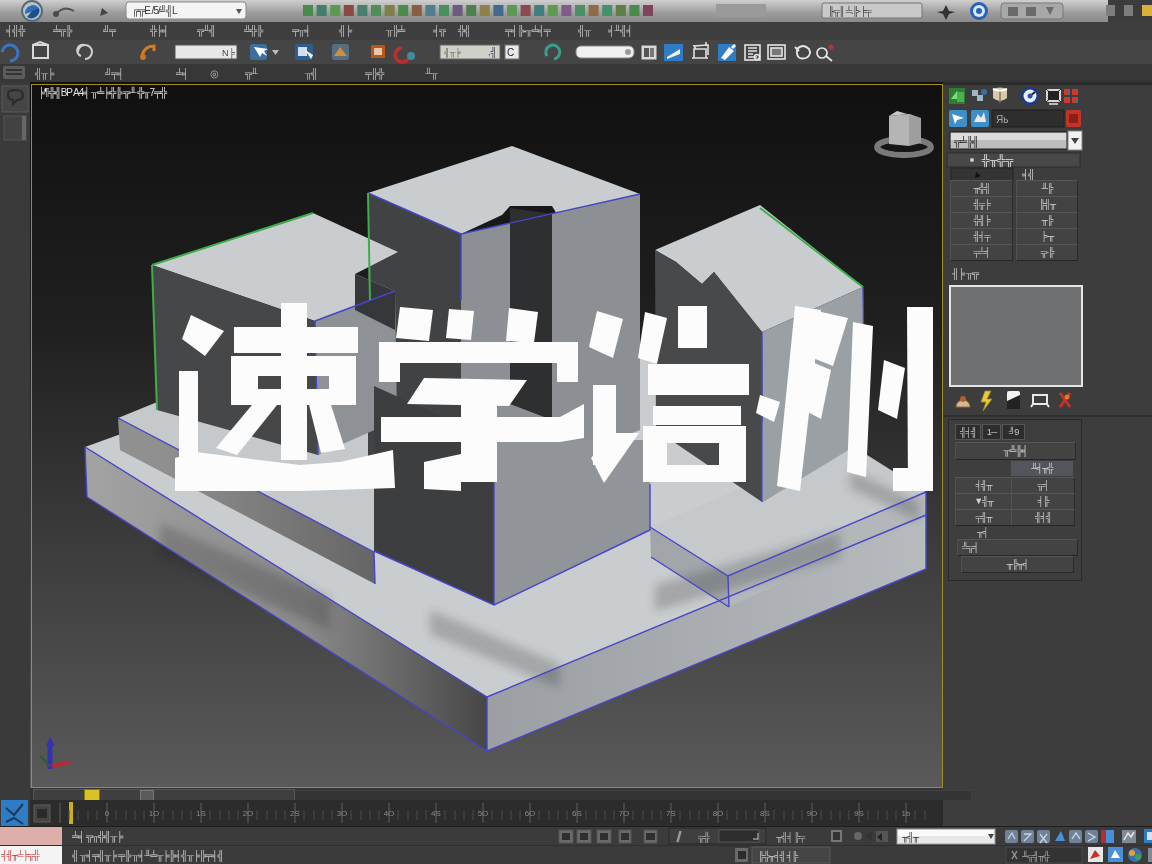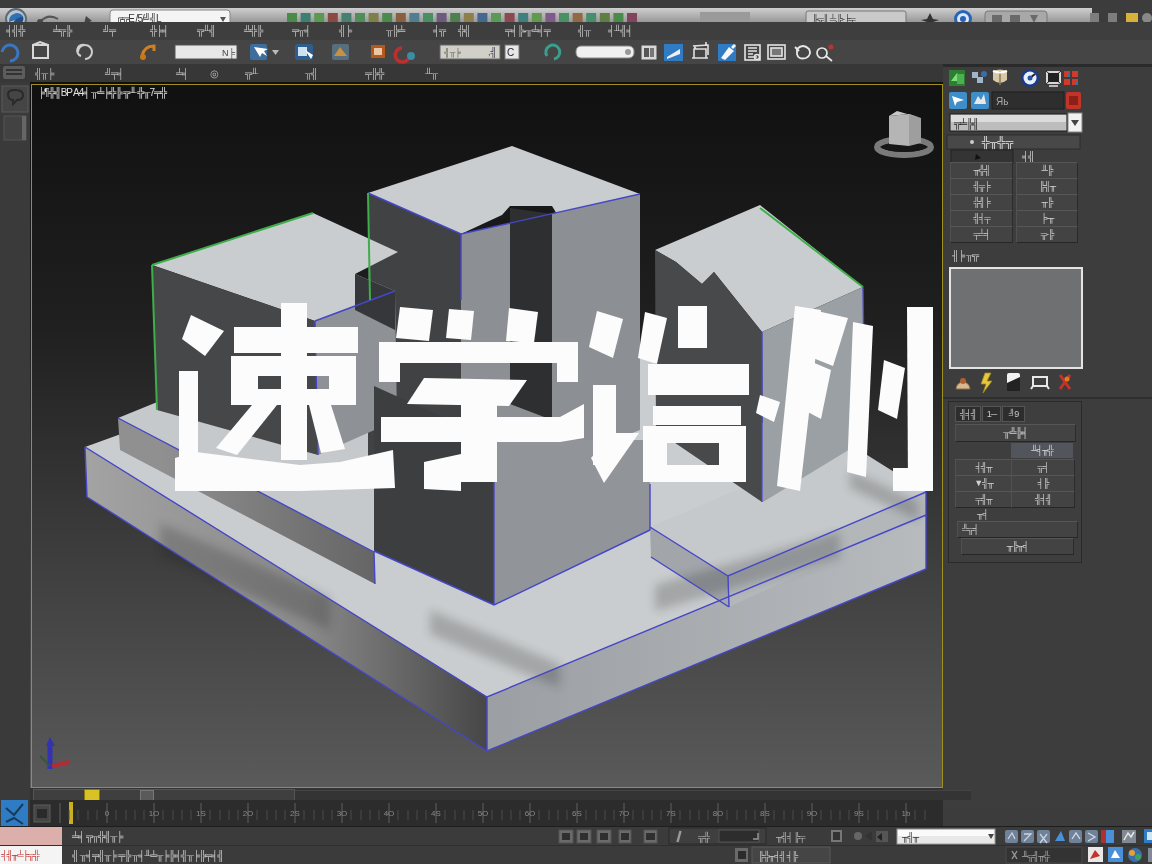--- a/index.html
+++ b/index.html
@@ -1,26 +1,26 @@
 <!DOCTYPE html>
 <html><head><meta charset="utf-8">
 <style>
 html,body{margin:0;padding:0;background:#222;}
 #page{position:relative;width:1152px;height:864px;overflow:hidden;font-family:"Liberation Sans",sans-serif;background:#3c3c3c;filter:blur(0.4px);}
 .abs{position:absolute;}
-#titlebar{left:0;top:8px;width:1092px;height:22px;background:linear-gradient(#cfcfcf,#9b9b9b 60%,#8a8a8a);}
+#titlebar{left:0;top:0;width:1092px;height:22px;background:linear-gradient(#cfcfcf,#9b9b9b 60%,#8a8a8a);padding-left:16px;}
 #menubar{left:0;top:22px;width:1152px;height:18px;background:#3e3e3e;border-bottom:1px solid #2a2a2a;color:#c4c4c4;font-size:10px;font-weight:bold;}
 .mi{position:absolute;top:3px;letter-spacing:-1px;}
 #toolbar{left:0;top:40px;width:1152px;height:24px;background:#454545;border-bottom:1px solid #333;}
 #ribbon{left:0;top:64px;width:1152px;height:18px;background:#373737;border-bottom:1px solid #262626;color:#bdbdbd;font-size:10px;}
 #sidebar{left:0;top:82px;width:30px;height:744px;background:#3a3a3a;}
 #viewport{left:30px;top:82px;width:913px;height:706px;background:#111;}
 #viewport svg{filter:blur(0.7px);}
 #vpborder{left:31px;top:84px;width:910px;height:702px;border:1px solid #a09020;pointer-events:none;}
-#rpanel{left:943px;top:64px;width:209px;height:744px;background:#1d4ed8;}
+#rpanel{left:943px;top:82px;width:209px;height:744px;background:#1d4ed8;}
 #sliderrow{left:30px;top:788px;width:913px;height:12px;background:#333;}
 #rulerrow{left:30px;top:800px;width:913px;height:26px;background:#2c2c2c;}
 #status1{left:0;top:826px;width:1152px;height:19px;background:#3b3b3b;border-top:1px solid #1e1e1e;}
 #status2{left:0;top:845px;width:1152px;height:19px;background:#3b3b3b;border-top:1px solid #2f2f2f;}
 .g{color:#c9c9c9;font-size:10px;letter-spacing:-1px;}
 .btn{position:absolute;background:#434343;border-top:1px solid #565656;border-left:1px solid #515151;border-right:1px solid #2b2b2b;border-bottom:1px solid #262626;color:#d2d2d2;font-size:9px;text-align:center;overflow:hidden;letter-spacing:-1px;}
 </style></head>
 <body>
 <div id="page">
 <div id="titlebar" class="abs">

